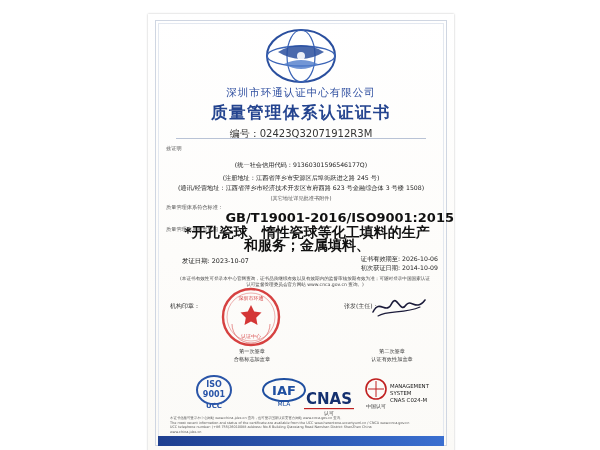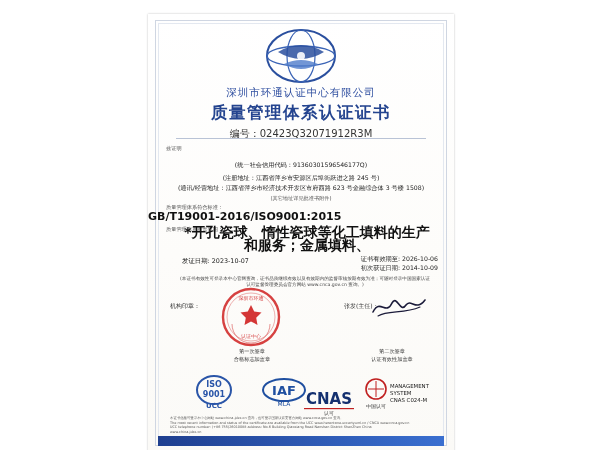--- a/index.html
+++ b/index.html
@@ -150,22 +150,22 @@
     top: 181px;
     text-align: center;
     font-size: 5.2px;
     color: #555;
     font-family: "DejaVu Sans", sans-serif;
   }
   .standard {
     position: absolute;
     left: 0; right: 0;
     top: 196px;
-    text-align: left;
-    font-size: 11px;
+    text-align: right;
+    font-size: 13px;
     font-weight: bold;
     color: #111;
     font-family: "DejaVu Sans", sans-serif;
   }
   .scope {
     position: absolute;
     left: 34px; right: 22px;
     top: 212px;
     text-align: center;
     font-size: 14px;

